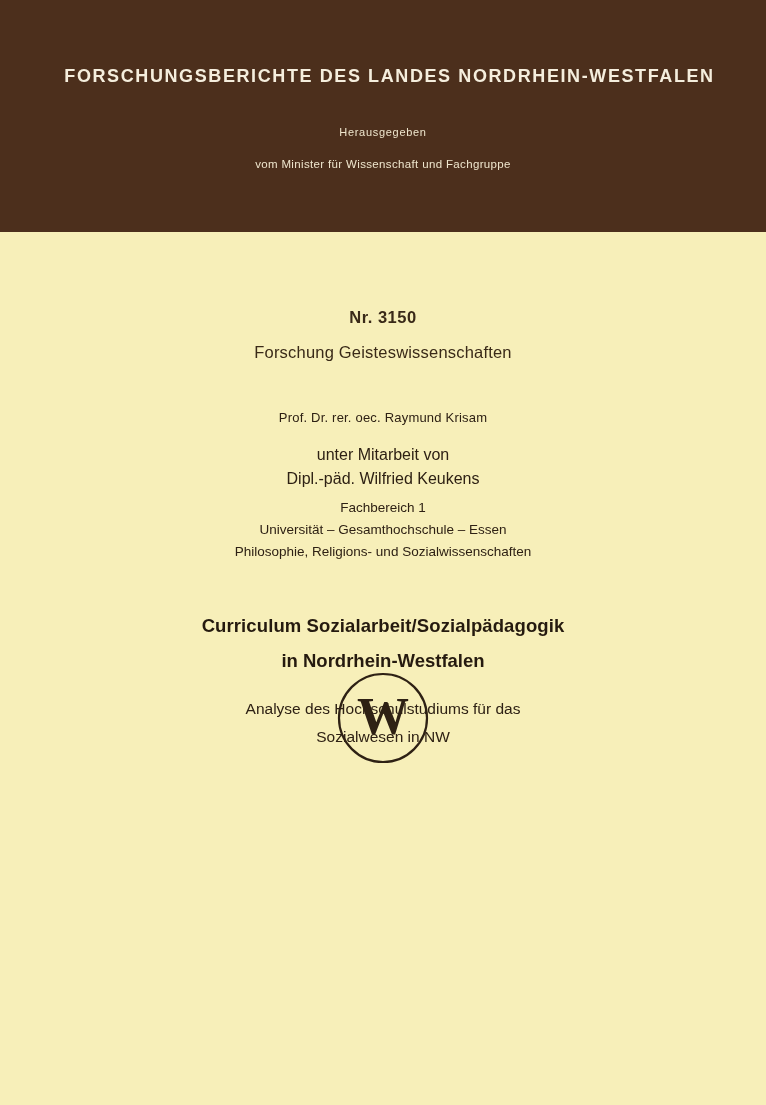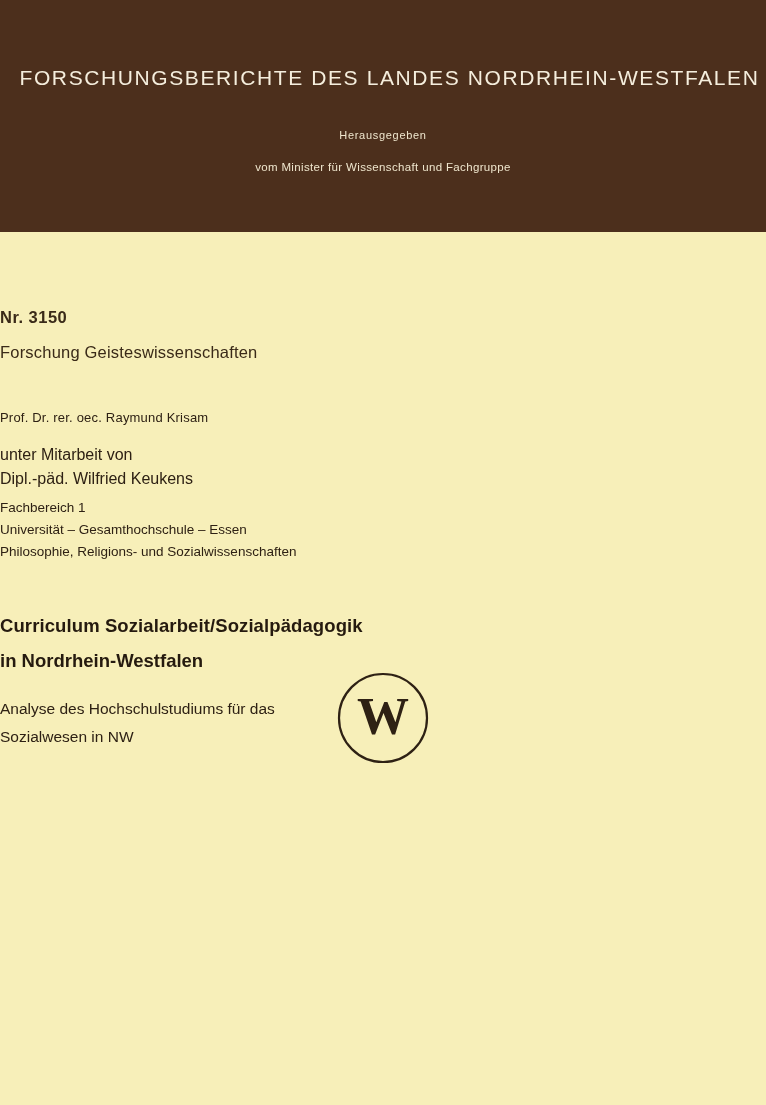--- a/index.html
+++ b/index.html
@@ -23,23 +23,23 @@
     left: 0;
     width: 766px;
     height: 232px;
     background: #4c2f1c;
     color: #f3ead0;
     box-sizing: border-box;
     padding-top: 66px;
     text-align: center;
   }
   .series-title {
-    font-size: 21px;
+    font-size: 18px;
     letter-spacing: 1.6px;
-    font-weight: normal;
+    font-weight: bold;
     color: #f5eedd;
     white-space: nowrap;
     padding-left: 13px;
   }
   .herausgegeben {
     margin-top: 39px;
     font-size: 11px;
     letter-spacing: 0.7px;
     color: #efe6cd;
   }
@@ -50,20 +50,21 @@
     color: #efe6cd;
   }
 
   
   .body-area {
     position: absolute;
     top: 232px;
     left: 0;
     width: 766px;
     height: 702px;
+    text-align: center;
   }
   .nr {
     margin-top: 76px;
     font-size: 16.5px;
     font-weight: bold;
     letter-spacing: 0.5px;
     color: #3a2a18;
   }
   .fachgruppe {
     margin-top: 16px;

